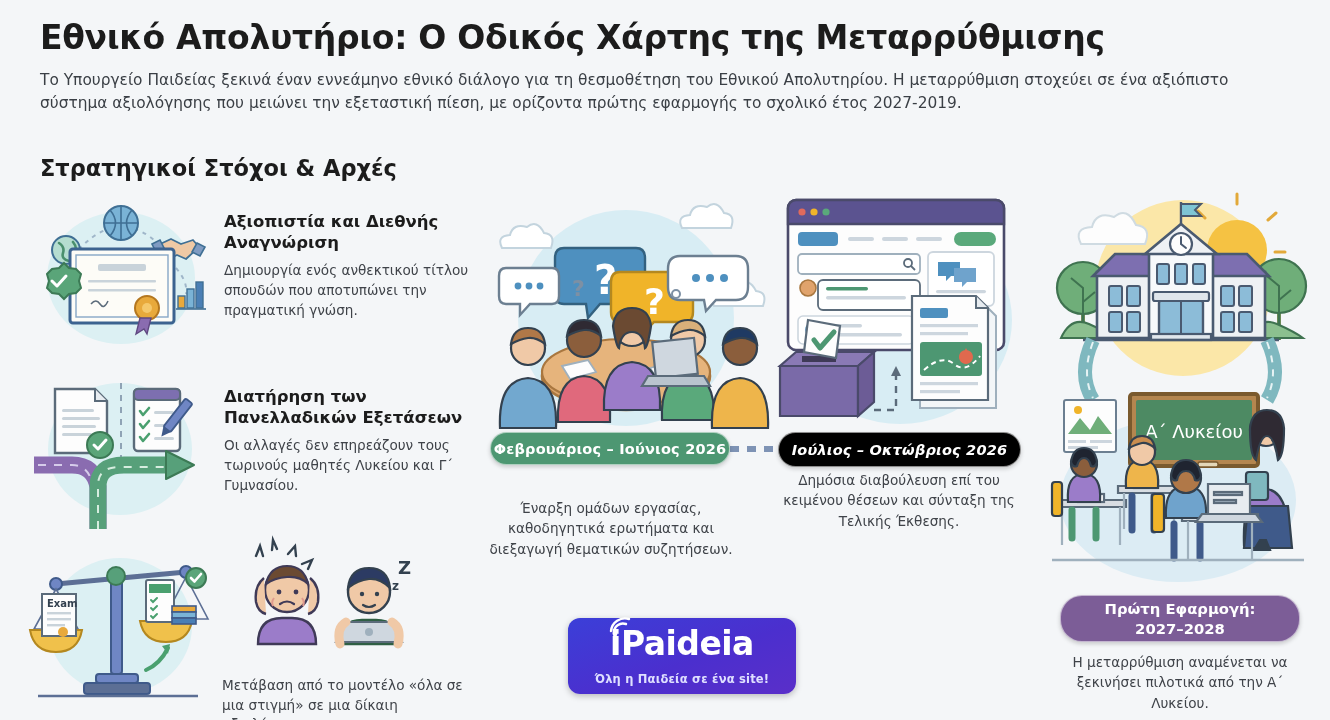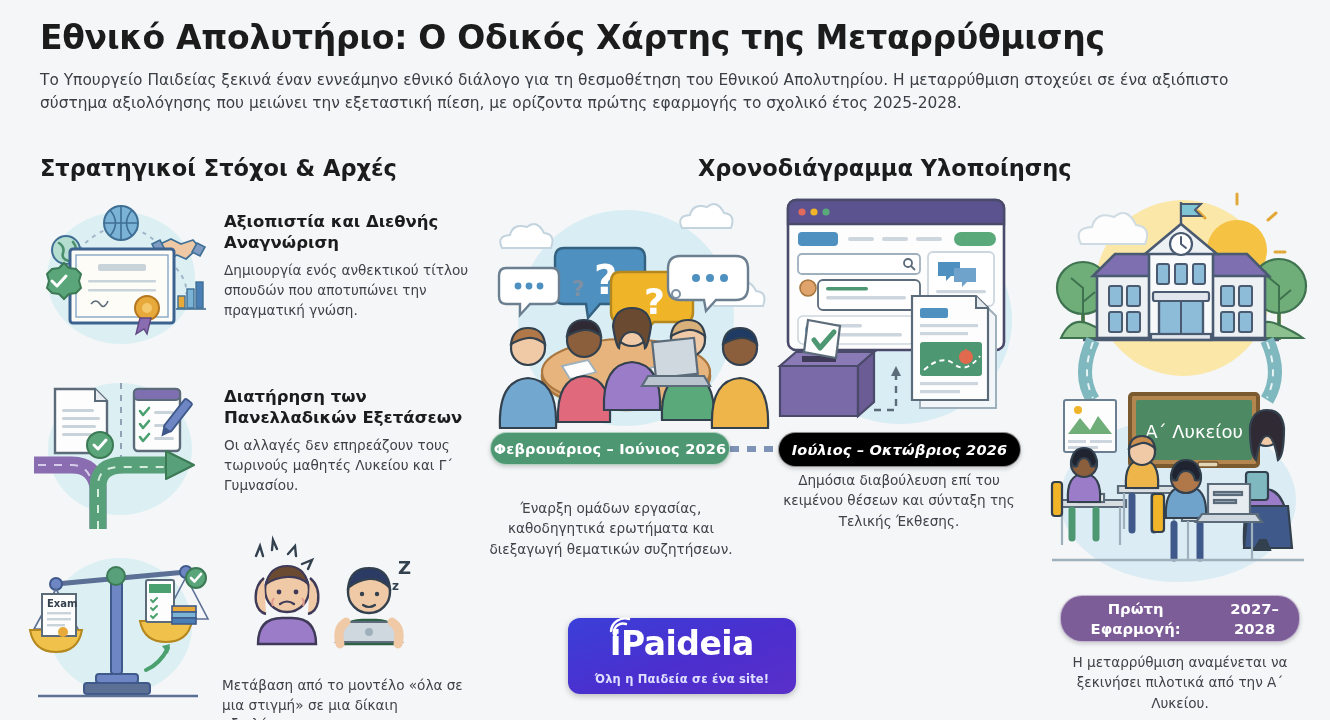--- a/index.html
+++ b/index.html
@@ -60,21 +60,21 @@
     position:absolute; border-radius:22px; color:#fff; font-weight:bold;
     display:flex; align-items:center; justify-content:center; text-align:center;
     box-shadow:0 2px 4px rgba(0,0,0,.18);
     border:1.5px solid rgba(255,255,255,.55);
   }
   #pill-1 { left:12px;  top:242px; width:240px; height:33px;
             background:#4d9772; font-size:14.5px; letter-spacing:.2px; }
   #pill-2 { left:300px; top:242px; width:243px; height:35px;
             background:#000000; font-size:14.5px; letter-spacing:.2px;font-style:italic; }
   #pill-3 { left:582px; top:405px; width:240px; height:47px;
-            background:#7c5d97; font-size:14.8px; line-height:1.3; }
+            background:#7c5d97; font-size:14.8px; line-height:1.3; flex-direction:column; }
 
   .cap { position:absolute; text-align:center; font-size:13.6px; line-height:1.5; color:#3f4349; }
   #cap-1 { left:4px;  top:284px; width:258px;margin-top:24px; }
   #cap-2 { left:292px;top:280px; width:258px; }
   #cap-3 { left:572px;top:462px; width:260px; }
 
   
   .connector { position:absolute; left:252px; top:256px; width:50px; height:6px;
      background:repeating-linear-gradient(to right,#7e93b5 0 9px,transparent 9px 17px); }
 
@@ -93,25 +93,24 @@
 
   svg { display:block; overflow:visible; }
 </style>
 </head>
 <body>
 
 <div class="page">
 
   <div class="header">
     <div class="main-title">Εθνικό Απολυτήριο: Ο Οδικός Χάρτης της Μεταρρύθμισης</div>
-    <div class="subtitle">Το Υπουργείο Παιδείας ξεκινά έναν εννεάμηνο εθνικό διάλογο για τη θεσμοθέτηση του Εθνικού Απολυτηρίου. Η μεταρρύθμιση στοχεύει σε ένα αξιόπιστο σύστημα αξιολόγησης που μειώνει την εξεταστική πίεση, με ορίζοντα πρώτης εφαρμογής το σχολικό έτος 2025-2028.</div>
+    <div class="subtitle">Το Υπουργείο Παιδείας ξεκινά έναν εννεάμηνο εθνικό διάλογο για τη θεσμοθέτηση του Εθνικού Απολυτηρίου. Η μεταρρύθμιση στοχεύει σε ένα αξιόπιστο σύστημα αξιολόγησης που μειώνει την εξεταστική πίεση, με ορίζοντα πρώτης εφαρμογής το σχολικό έτος 2027-2019.</div>
   </div>
 
   <div class="sec-head" id="head-left">Στρατηγικοί Στόχοι &amp; Αρχές</div>
-  <div class="sec-head" id="head-right">Χρονοδιάγραμμα Υλοποίησης</div>
 
   <div class="left-col">
 
     <div class="feature">
       <div class="f-art">
         <svg viewBox="0 0 190 165" width="190" height="165">
           <ellipse cx="93" cy="88" rx="74" ry="66" fill="#dcf0f3"></ellipse>
 
           <path d="M40 74 Q62 40 92 36 Q124 38 146 74" fill="none" stroke="#9fb6c9" stroke-width="2" stroke-dasharray="4 5"></path>
           <path d="M33 95 Q30 66 40 74" fill="none" stroke="#9fb6c9" stroke-width="2" stroke-dasharray="4 5"></path>

